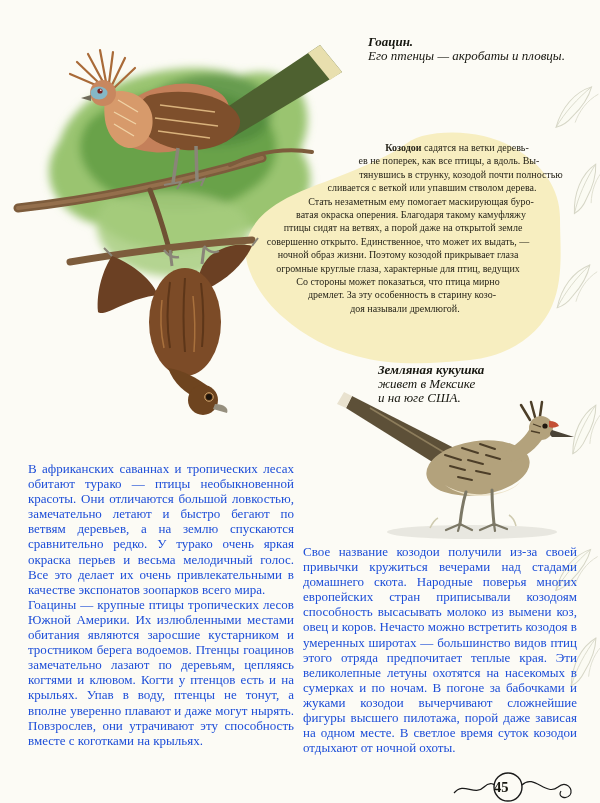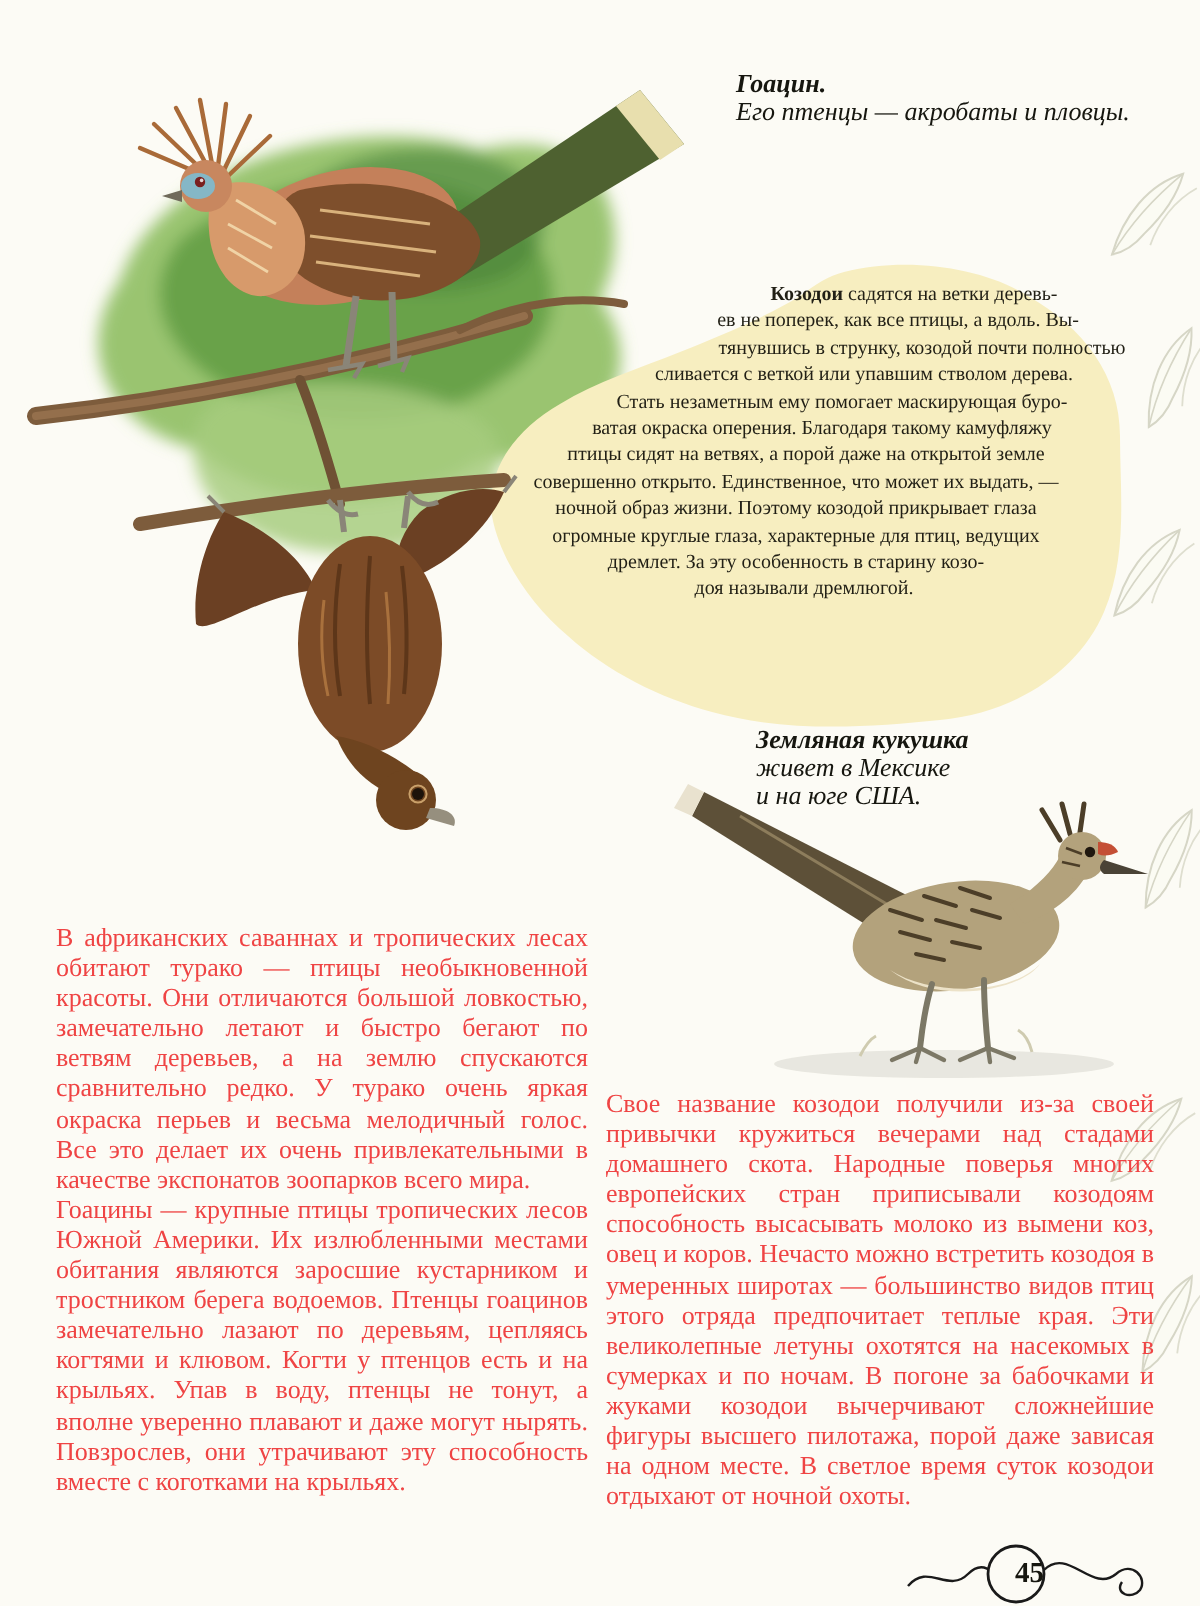--- a/index.html
+++ b/index.html
@@ -31,28 +31,28 @@
   .bubble-more .bl:nth-child(2){ margin-left:86px;padding-left:40px; }
   .bubble-more .bl:nth-child(3){ margin-left:68px; }
   .bubble-more .bl:nth-child(4){ margin-left:46px; }
   .bubble-more .bl:nth-child(5){ margin-left:26px; }
   .bubble-more .bl:nth-child(6){ margin-left:10px; }
   .bubble-more .bl:nth-child(11){ margin-left:8px; }
   .bubble-more .bl:nth-child(12){ margin-left:14px; }
   .bubble-more .bl:nth-child(13){ margin-left:16px; }
   .bubble-more .bl:nth-child(14){ margin-left:12px; }
 
-  .col { position:absolute; text-align:justify; font-size:13px; line-height:15.1px; color:#ef4444; }
+  .col { position:absolute; text-align:justify; font-size:13px; line-height:15.1px; color:#1d4ed8; }
   .col p { margin:0; }
   .col-left  { left:28px;  top:461px; width:266px; }
   .col-right { left:303px; top:544px; width:274px; }
 
   .pagenum { position:absolute; left:450px; top:763px; width:150px; height:40px; }
   .pagenum svg { position:absolute; left:0; top:0; }
-  .pagenum .num { position:absolute; left:44px; top:15px; width:28px; text-align:right;
+  .pagenum .num { position:absolute; left:44px; top:15px; width:28px; text-align:left;
                   font-weight:bold; font-size:14.5px; line-height:18px; color:#16160f; }
 </style>
 </head>
 <body>
 
 <div class="page">
 
   <svg class="edge-decor" width="50" height="803" viewBox="0 0 50 803">
     <defs>
       <g id="feather-shape">
@@ -126,20 +126,21 @@
       <div class="bubble-more">
           <div class="bl">ев не поперек, как все птицы, а вдоль. Вы-</div>
           <div class="bl">тянувшись в струнку, козодой почти полностью</div>
           <div class="bl">сливается с веткой или упавшим стволом дерева.</div>
           <div class="bl">Стать незаметным ему помогает маскирующая буро-</div>
           <div class="bl">ватая окраска оперения. Благодаря такому камуфляжу</div>
           <div class="bl">птицы сидят на ветвях, а порой даже на открытой земле</div>
           <div class="bl">совершенно открыто. Единственное, что может их выдать, —</div>
           <div class="bl">ночной образ жизни. Поэтому козодой прикрывает глаза</div>
           <div class="bl">огромные круглые глаза, характерные для птиц, ведущих</div>
+          <div class="bl">Со стороны может показаться, что птица мирно</div>
           <div class="bl">дремлет. За эту особенность в старину козо-</div>
           <div class="bl">доя называли дремлюгой.</div>
         </div>
     </div>
   </div>
 
   <svg class="fg-art" width="600" height="570" viewBox="0 0 600 570">
     <g>
       <path d="M70,262 C130,252 190,244 252,240" stroke="#7d5c3c" stroke-width="7" fill="none" stroke-linecap="round"></path>
       <path d="M158,295 C128,298 104,318 98,312 C96,290 104,268 112,256 C128,262 150,276 158,295 Z" fill="#6b4023"></path>

